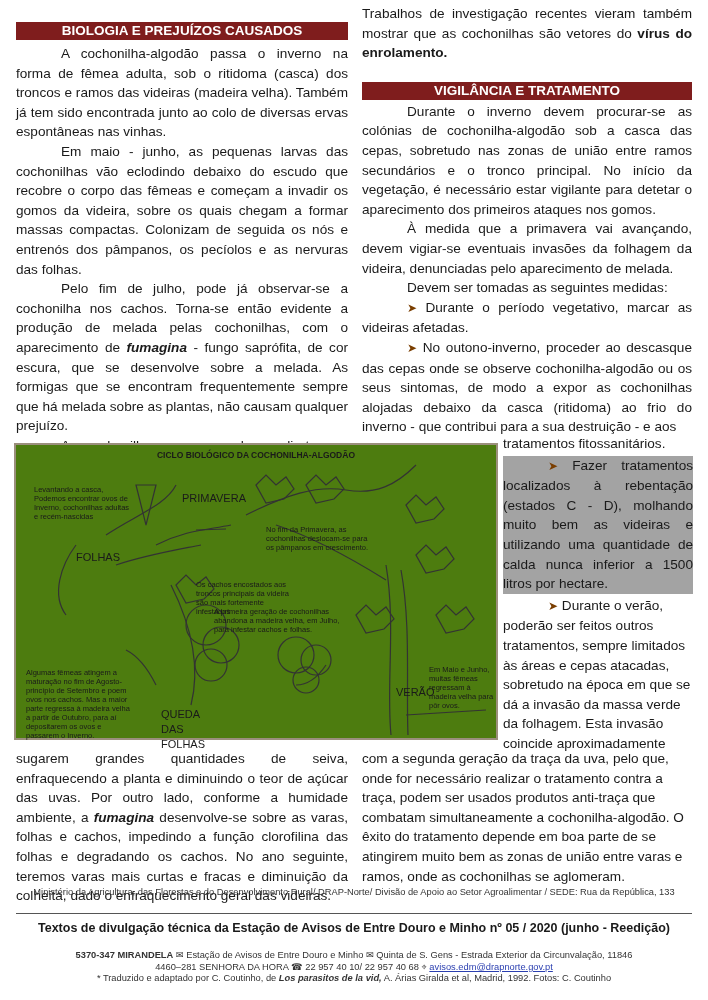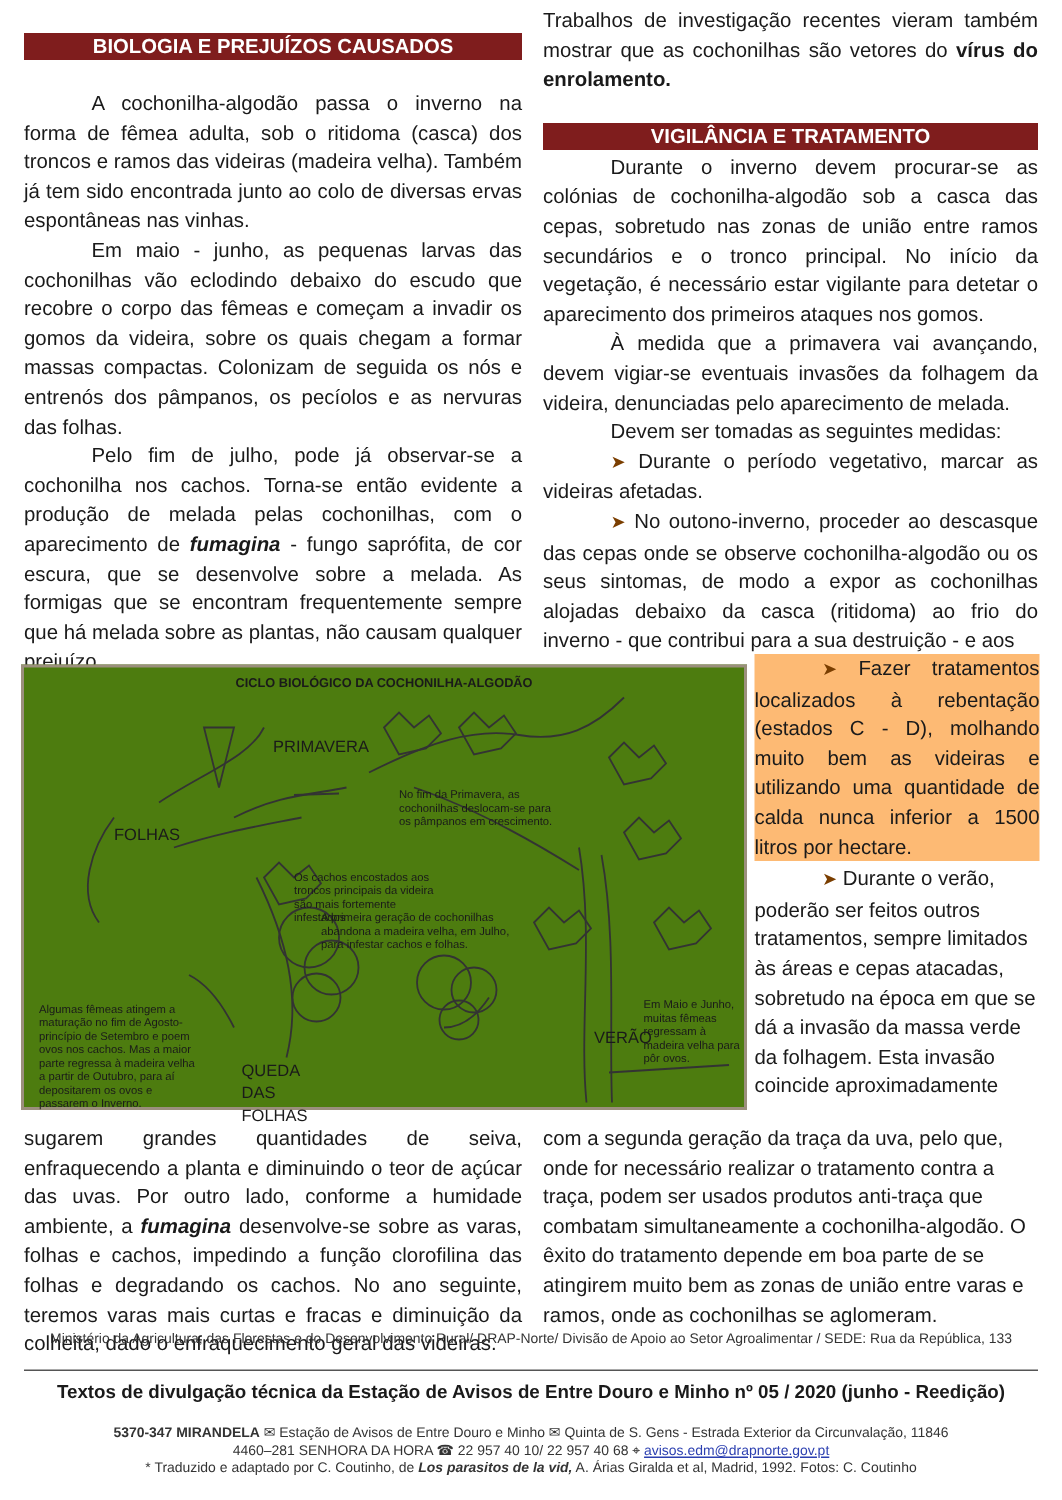--- a/index.html
+++ b/index.html
@@ -4,39 +4,39 @@
 <style>
   html, body { margin: 0; padding: 0; background: #ffffff; }
   body { width: 708px; height: 1000px; position: relative; overflow: hidden;
          font-family: "Liberation Sans", sans-serif; color: #1a1a1a; }
   .col { position: absolute; font-size: 13.6px; line-height: 19.6px; text-align: justify; }
   .col p { margin: 0; }
   .indent { text-indent: 45px; }
   .sec-head { background: #7f1d1d; color: #ffffff; text-align: center; font-size: 13.5px;
               height: 18px; line-height: 18px; margin: 0; letter-spacing: 0; }
   .bullet { color: #7a3e00; font-size: 12px; }
-  .highlight { background: #fdba74; }
+  .highlight { background: #a3a3a3; }
   .figure { position: absolute; left: 14px; top: 443px; width: 484px; height: 297px;
             background: #4d7c0f; border: 2px solid #9b8f7d; box-sizing: border-box; }
   .fig-title { position: absolute; left: 0; width: 100%; top: 5px; text-align: center;
                font-size: 8.5px; font-weight: bold; }
   .fig-label { position: absolute; font-weight: normal; font-size: 11px; padding-left: 20px; }
   .fig-note { position: absolute; font-size: 7.5px; line-height: 9px; }
   .footer-line { position: absolute; left: 16px; top: 913px; width: 676px; height: 1px; background: #555; }
   .footer { position: absolute; left: 0; width: 708px; text-align: center; }
   .f-title { top: 921px; font-size: 12.5px; font-weight: bold; }
   .f-line { font-size: 9.3px; color: #333; }
   .link { color: #2b3fb0; text-decoration: underline; }
 </style>
 </head>
 <body>
 
 <div class="col" style="left:16px; top:22px; width:332px;">
   <h2 class="sec-head">BIOLOGIA E PREJUÍZOS CAUSADOS</h2>
-  <p class="indent" style="margin-top:19px;">A cochonilha-algodão passa o inverno na forma de fêmea adulta, sob o ritidoma (casca) dos troncos e ramos das videiras (madeira velha). Também já tem sido encontrada junto ao colo de diversas ervas espontâneas nas vinhas.</p>
+  <p class="indent" style="margin-top:4px;">A cochonilha-algodão passa o inverno na forma de fêmea adulta, sob o ritidoma (casca) dos troncos e ramos das videiras (madeira velha). Também já tem sido encontrada junto ao colo de diversas ervas espontâneas nas vinhas.</p>
   <p class="indent">Em maio - junho, as pequenas larvas das cochonilhas vão eclodindo debaixo do escudo que recobre o corpo das fêmeas e começam a invadir os gomos da videira, sobre os quais chegam a formar massas compactas. Colonizam de seguida os nós e entrenós dos pâmpanos, os pecíolos e as nervuras das folhas.</p>
   <p class="indent"><span>Pelo fim de julho, pode já observar-se a cochonilha nos cachos. Torna-se então evidente a produção de melada pelas cochonilhas, com o aparecimento de </span><b><i>fumagina</i></b><span> - fungo saprófita, de cor escura, que se desenvolve sobre a melada. As formigas que se encontram frequentemente sempre que há melada sobre as plantas, não causam qualquer prejuízo.</span></p>
   <p class="indent" style="text-align-last:justify;">As cochonilhas provocam danos diretos ao</p>
 </div>
 
 <div class="figure">
   <div class="fig-title">CICLO BIOLÓGICO DA COCHONILHA-ALGODÃO</div>
   <svg width="480" height="293" style="position:absolute;left:0;top:0;">
     <g fill="none" stroke="#333" stroke-width="1.2">
       <path d="M90 90 C120 70 150 60 160 40 M140 100 C170 85 190 85 215 80 M100 120 C130 110 160 105 185 100"></path>
@@ -62,20 +62,21 @@
       <path d="M400 110 l10 -10 l10 10 l10 -8 l8 12 l-10 10 l-18 4 z"></path>
       <path d="M420 170 l10 -10 l10 10 l10 -8 l8 12 l-10 10 l-18 4 z"></path>
       <path d="M340 170 l10 -10 l10 10 l10 -8 l8 12 l-10 10 l-18 4 z"></path>
       <path d="M160 140 l10 -10 l10 10 l10 -8 l8 12 l-10 10 l-18 4 z"></path>
     </g>
   </svg>
   <div class="fig-label" style="left:146px; top:47px;">PRIMAVERA</div>
   <div class="fig-label" style="left:40px; top:106px;">FOLHAS</div>
   <div class="fig-label" style="left:360px; top:241px;">VERÃO</div>
   <div class="fig-label" style="left:125px; top:262px; width:60px; line-height:15px;">QUEDA DAS FOLHAS</div>
+  <div class="fig-note" style="left:18px; top:40px; width:96px;">Levantando a casca, Podemos encontrar ovos de Inverno, cochonilhas adultas e recém-nascidas</div>
   <div class="fig-note" style="left:250px; top:80px; width:110px;">No fim da Primavera, as cochonilhas deslocam-se para os pâmpanos em crescimento.</div>
   <div class="fig-note" style="left:180px; top:135px; width:100px;">Os cachos encostados aos troncos principais da videira são mais fortemente infestados</div>
   <div class="fig-note" style="left:198px; top:162px; width:140px;">A primeira geração de cochonilhas abandona a madeira velha, em Julho, para infestar cachos e folhas.</div>
   <div class="fig-note" style="left:413px; top:220px; width:68px;">Em Maio e Junho, muitas fêmeas regressam à madeira velha para pôr ovos.</div>
   <div class="fig-note" style="left:10px; top:223px; width:110px;">Algumas fêmeas atingem a maturação no fim de Agosto-princípio de Setembro e poem ovos nos cachos. Mas a maior parte regressa à madeira velha a partir de Outubro, para aí depositarem os ovos e passarem o Inverno.</div>
 </div>
 
 <div class="col" style="left:16px; top:749px; width:332px;">
   <p><span>sugarem grandes quantidades de seiva, enfraquecendo a planta e diminuindo o teor de açúcar das uvas. Por outro lado, conforme a humidade ambiente, a </span><b><i>fumagina</i></b><span> desenvolve-se sobre as varas, folhas e cachos, impedindo a função clorofilina das folhas e degradando os cachos. No ano seguinte, teremos varas mais curtas e fracas e diminuição da colheita, dado o enfraquecimento geral das videiras.</span></p>
 </div>
@@ -84,20 +85,21 @@
   <p><span>Trabalhos de investigação recentes vieram também mostrar que as cochonilhas são vetores do </span><b>vírus do enrolamento.</b></p>
   <h2 class="sec-head" style="margin-top:19px;">VIGILÂNCIA E TRATAMENTO</h2>
   <p class="indent" style="margin-top:2px;">Durante o inverno devem procurar-se as colónias de cochonilha-algodão sob a casca das cepas, sobretudo nas zonas de união entre ramos secundários e o tronco principal. No início da vegetação, é necessário estar vigilante para detetar o aparecimento dos primeiros ataques nos gomos.</p>
   <p class="indent">À medida que a primavera vai avançando, devem vigiar-se eventuais invasões da folhagem da videira, denunciadas pelo aparecimento de melada.</p>
   <p class="indent">Devem ser tomadas as seguintes medidas:</p>
   <p class="indent"><span class="bullet">➤</span><span> Durante o período vegetativo, marcar as videiras afetadas.</span></p>
   <p class="indent"><span class="bullet">➤</span><span> No outono-inverno, proceder ao descasque das cepas onde se observe cochonilha-algodão ou os seus sintomas, de modo a expor as cochonilhas alojadas debaixo da casca (ritidoma) ao frio do inverno - que contribui para a sua destruição - e aos</span></p>
 </div>
 
 <div class="col" style="left:503px; top:434px; width:190px;">
+  <p style="text-align:left;">tratamentos fitossanitários.</p>
   <p class="indent highlight" style="margin-top:2px;"><span class="bullet">➤</span><span> Fazer tratamentos localizados à rebentação (estados C - D), molhando muito bem as videiras e utilizando uma quantidade de calda nunca inferior a 1500 litros por hectare.</span></p>
   <p style="text-align:left; text-indent:45px; margin-top:2px;"><span class="bullet">➤</span><span> Durante o verão,</span></p>
   <p style="text-align:left;">poderão ser feitos outros tratamentos, sempre limitados às áreas e cepas atacadas, sobretudo na época em que se dá a invasão da massa verde da folhagem. Esta invasão coincide aproximadamente</p>
 </div>
 
 <div class="col" style="left:362px; top:749px; width:330px; text-align:left;">
   <p>com a segunda geração da traça da uva, pelo que, onde for necessário realizar o tratamento contra a traça, podem ser usados produtos anti-traça que combatam simultaneamente a cochonilha-algodão. O êxito do tratamento depende em boa parte de se atingirem muito bem as zonas de união entre varas e ramos, onde as cochonilhas se aglomeram.</p>
 </div>
 
 <div class="footer-line"></div>

